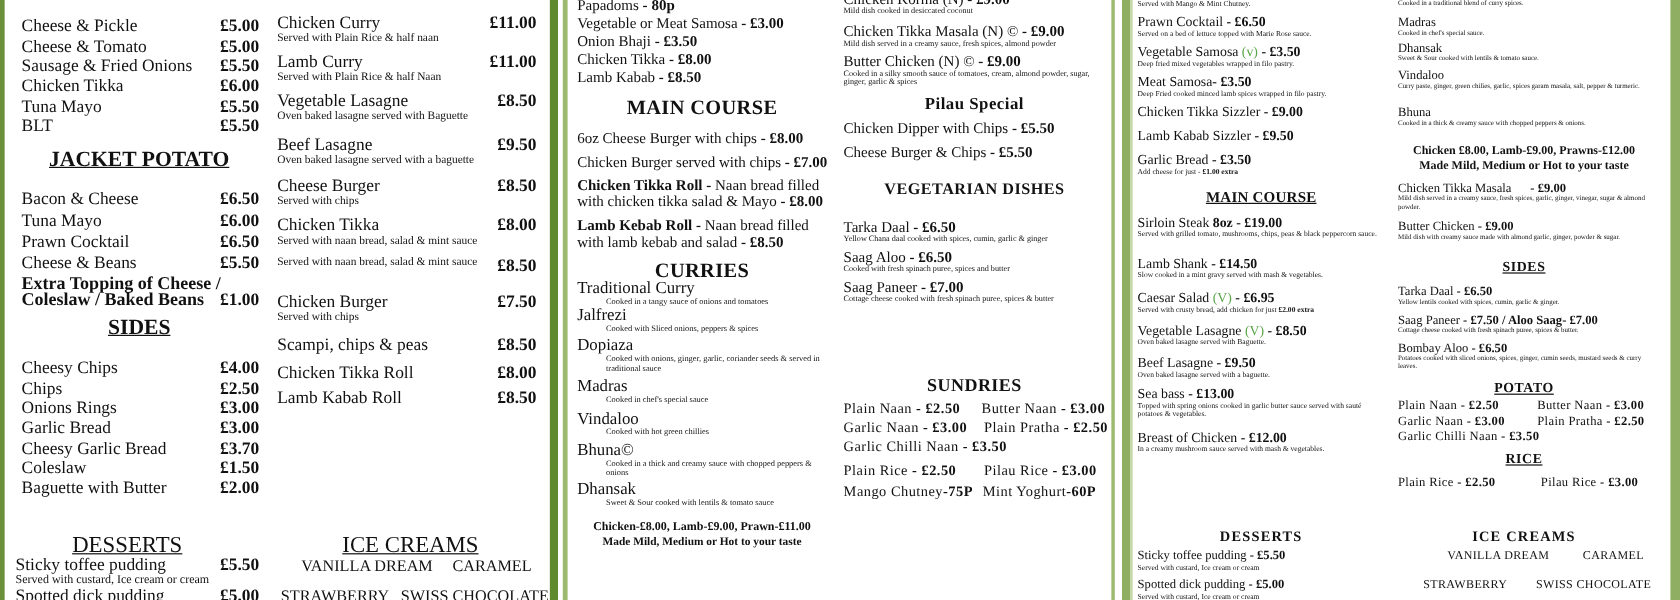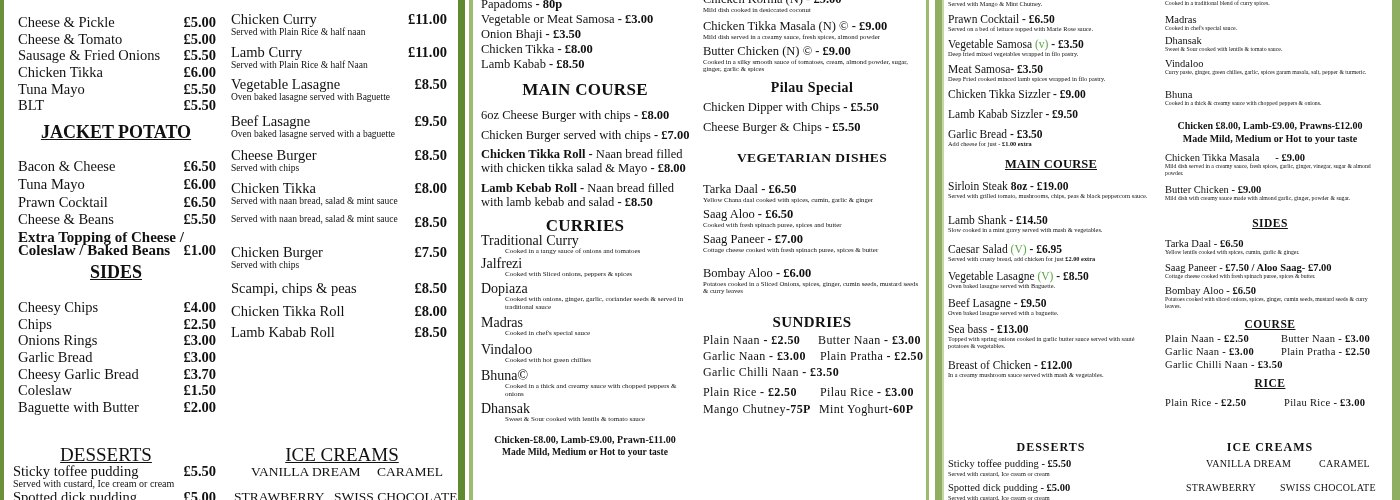--- a/index.html
+++ b/index.html
@@ -311,24 +311,20 @@
       <div class="ds">Yellow Chana daal cooked with spices, cumin, garlic &amp; ginger</div>
     </div>
   <div class="c" style="top:208px">
       <div class="nm"><span>Saag Aloo</span><b> - </b><b>£6.50</b></div>
       <div class="ds">Cooked with fresh spinach puree, spices and butter</div>
     </div>
   <div class="c" style="top:233px">
       <div class="nm"><span>Saag Paneer</span><b> - </b><b>£7.00</b></div>
       <div class="ds">Cottage cheese cooked with fresh spinach puree, spices &amp; butter</div>
     </div>
-  <div class="c" style="top:267px">
-      <div class="nm"><span>Bombay Aloo</span><b> - </b><b>£6.00</b></div>
-      <div class="ds">Potatoes cooked in a Sliced Onions, spices, ginger, cumin seeds, mustard seeds &amp; curry leaves</div>
-    </div>
 
   <div class="h" style="top:314px;font-size:15px">SUNDRIES</div>
   <div class="s" style="top:333px;left:5px"><span>Plain Naan</span><b> - </b><b>£2.50</b></div>
   <div class="s" style="top:333px;left:120px"><span>Butter Naan</span><b> - </b><b>£3.00</b></div>
   <div class="s" style="top:349px;left:5px"><span>Garlic Naan</span><b> - </b><b>£3.00</b></div>
   <div class="s" style="top:349px;left:122px"><span>Plain Pratha</span><b> - </b><b>£2.50</b></div>
   <div class="s" style="top:365px;left:5px"><span>Garlic Chilli Naan</span><b> - </b><b>£3.50</b></div>
   <div class="s" style="top:385px;left:5px"><span>Plain Rice</span><b> - </b><b>£2.50</b></div>
   <div class="s" style="top:385px;left:122px"><span>Pilau Rice</span><b> - </b><b>£3.00</b></div>
   <div class="s" style="top:402px;left:5px"><span>Mango Chutney</span><b>-</b><b>75P</b></div>
@@ -445,21 +441,21 @@
     </div>
   <div class="c" style="top:262px">
       <div class="nm"><span>Saag Paneer</span><b> - </b><b>£7.50</b><b> / </b><b>Aloo Saag</b><b>- </b><b>£7.00</b></div>
       <div class="ds">Cottage cheese cooked with fresh spinach puree, spices &amp; butter.</div>
     </div>
   <div class="c" style="top:285px">
       <div class="nm"><span>Bombay Aloo</span><b> - </b><b>£6.50</b></div>
       <div class="ds">Potatoes cooked with sliced onions, spices, ginger, cumin seeds, mustard seeds &amp; curry leaves.</div>
     </div>
 
-  <div class="h hu" style="top:318px">COURSE</div>
+  <div class="h hu" style="top:318px">POTATO</div>
   <div class="s" style="top:333px;left:3px"><span>Plain Naan</span><b> - </b><b>£2.50</b></div>
   <div class="s" style="top:333px;left:119px"><span>Butter Naan</span><b> - </b><b>£3.00</b></div>
   <div class="s" style="top:346px;left:3px"><span>Garlic Naan</span><b> - </b><b>£3.00</b></div>
   <div class="s" style="top:346px;left:119px"><span>Plain Pratha</span><b> - </b><b>£2.50</b></div>
   <div class="s" style="top:359px;left:3px"><span>Garlic Chilli Naan</span><b> - </b><b>£3.50</b></div>
 
   <div class="h hu" style="top:377px">RICE</div>
   <div class="s" style="top:397px;left:3px"><span>Plain Rice</span><b> - </b><b>£2.50</b></div>
   <div class="s" style="top:397px;left:122px"><span>Pilau Rice</span><b> - </b><b>£3.00</b></div>
 

